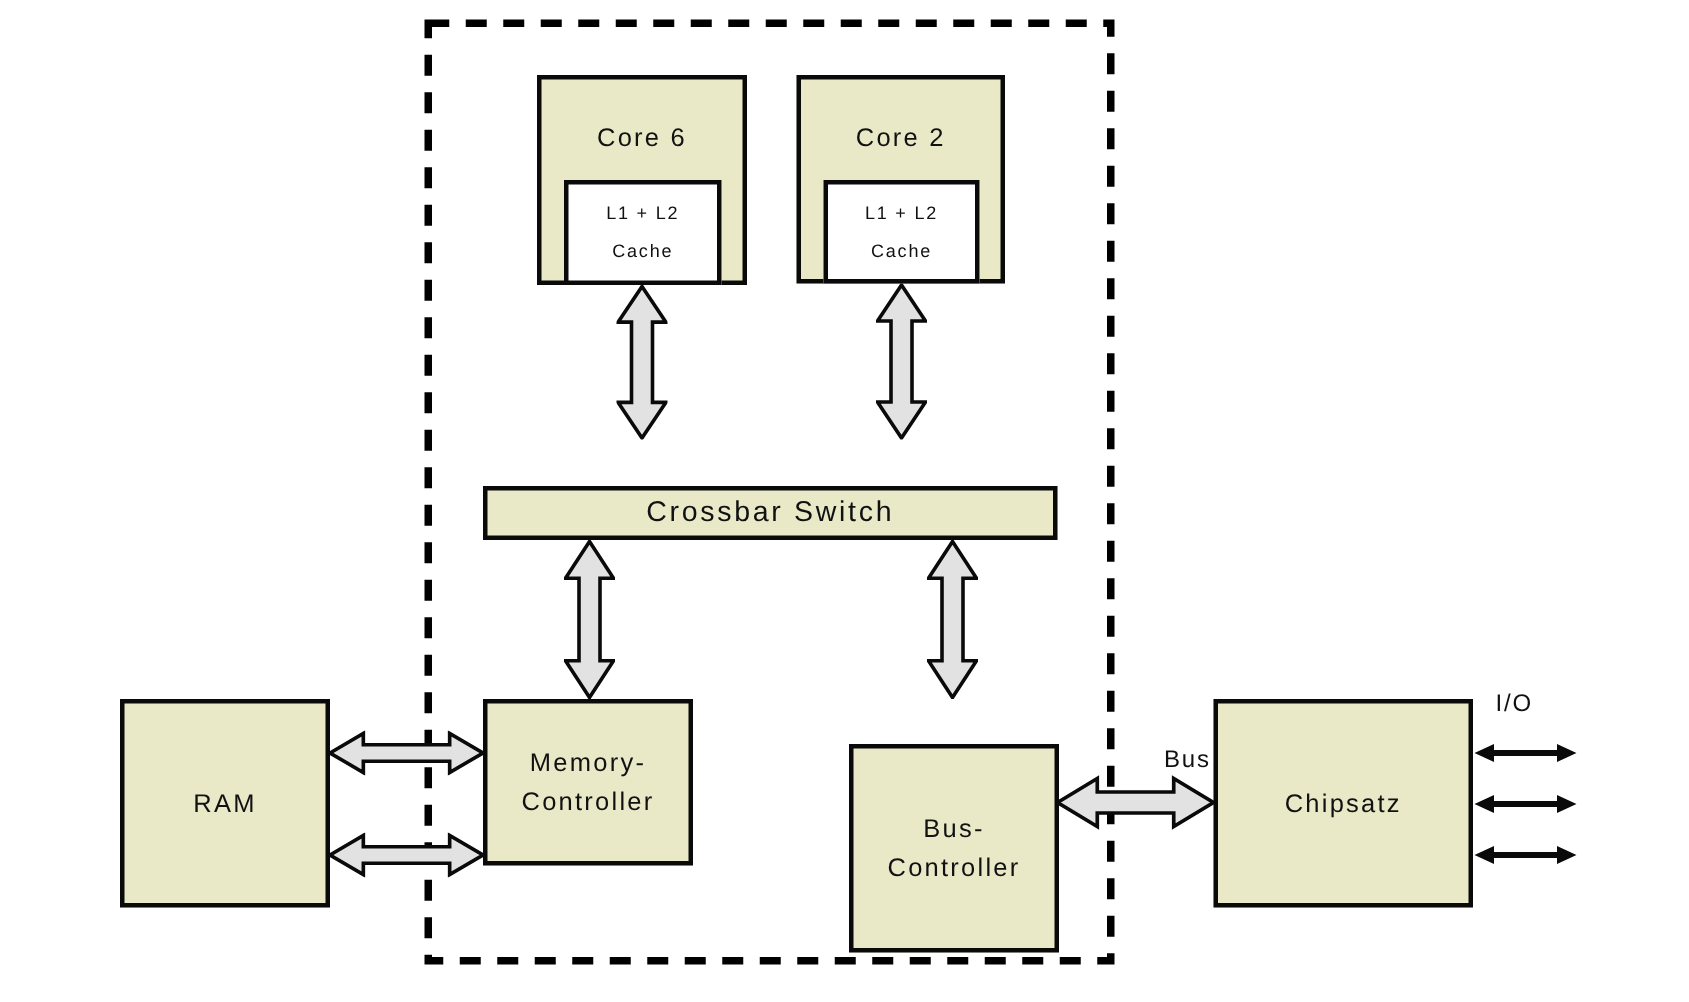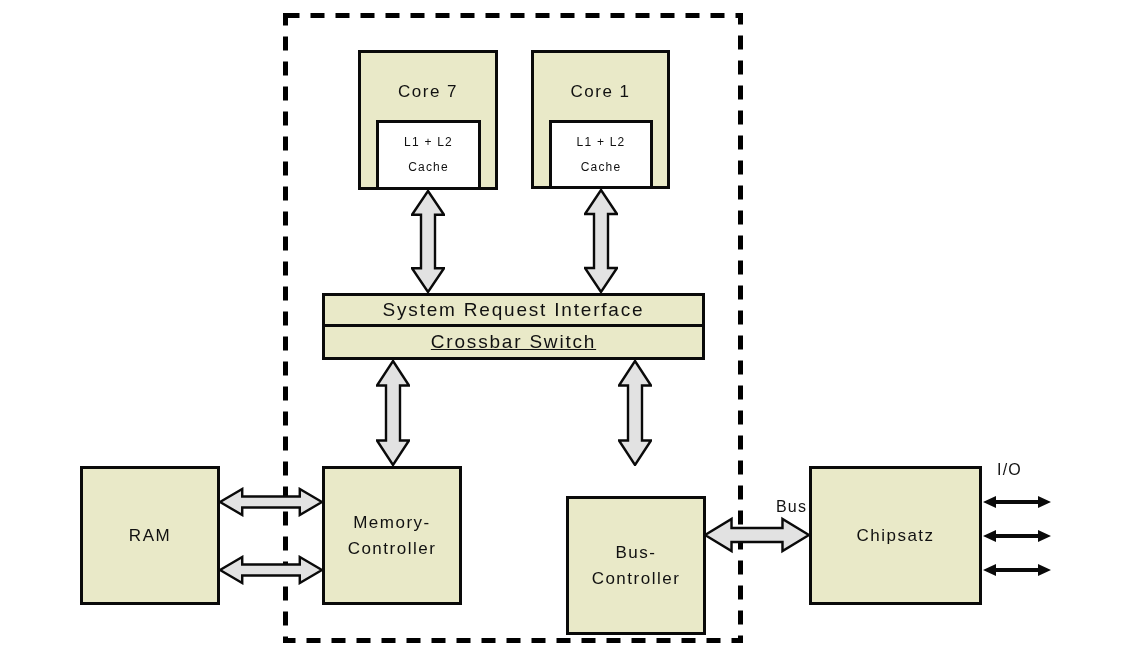--- a/index.html
+++ b/index.html
@@ -53,47 +53,44 @@
 </head>
 <body>
 
 <div id="stage">
 
   <svg class="abs" style="left:280px;top:10px;" width="466" height="636">
     <rect x="5.5" y="5.5" width="455" height="625" fill="none" stroke="#000" stroke-width="5" stroke-dasharray="14 11"></rect>
   </svg>
 
   <div class="box core" style="left:358px;top:50px;width:140px;height:140px;">
-    <span>Core 7</span>
+    <span>Core 6</span>
   </div>
   <div class="box cache" style="left:376px;top:120px;width:105px;height:70px;">
     <span>
       <span>L1 + L2</span><br>
       <span>Cache</span>
     </span>
   </div>
 
   <div class="box core" style="left:531px;top:50px;width:139px;height:139px;">
-    <span>Core 1</span>
+    <span>Core 2</span>
   </div>
   <div class="box cache" style="left:549px;top:120px;width:104px;height:69px;">
     <span>
       <span>L1 + L2</span><br>
       <span>Cache</span>
     </span>
   </div>
 
-  <div class="box bar" style="left:322px;top:293px;width:383px;height:34px;">
-    <span>System Request Interface</span>
-  </div>
-  <div class="box bar" style="left:322px;top:324px;width:383px;height:36px;text-decoration:underline;">
+  <div class="box bar" style="left:322px;top:324px;width:383px;height:36px;">
     <span>Crossbar Switch</span>
   </div>
 
-  <div class="box" style="left:322px;top:466px;width:140px;height:139px;">
+  <div class="box" style="left:322px;top:466px;width:140px;height:111px;">
     <span>
       <span>Memory-</span><br>
       <span>Controller</span>
     </span>
   </div>
   <div class="box" style="left:566px;top:466px;width:140px;height:139px;margin-top:30px;">
     <span>
       <span>Bus-</span><br>
       <span>Controller</span>
     </span>

